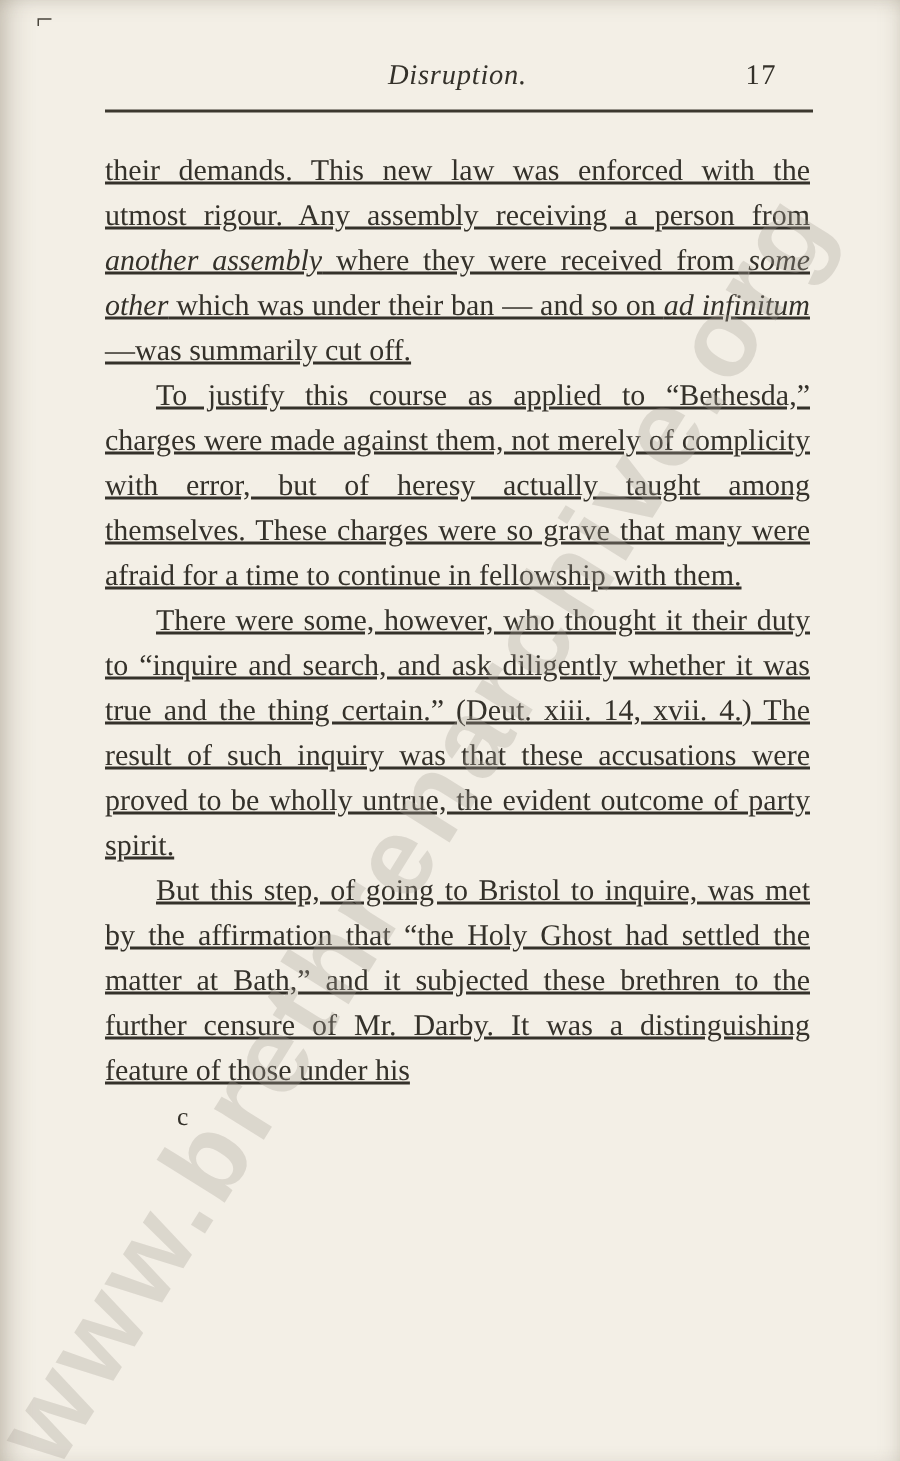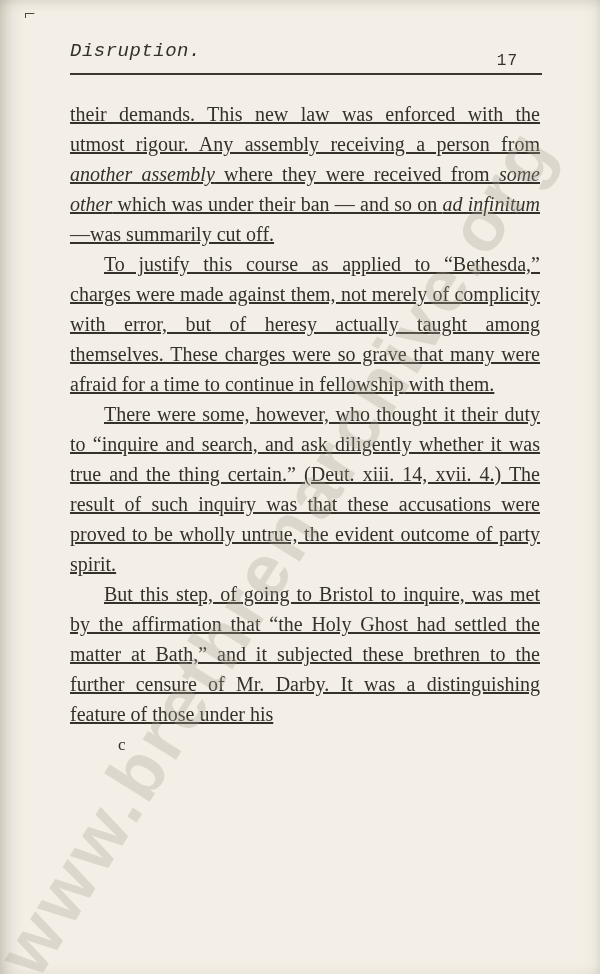--- a/index.html
+++ b/index.html
@@ -26,34 +26,33 @@
     left: 24px;
     font-size: 20px;
     color: #4a463d;
     z-index: 2;
   }
 
   .header {
     position: relative;
     margin: 40px 60px 0 70px;
     height: 26px;
-    text-align: left;
+    text-align: center;
     font-size: 19px;
-    font-family: Liberation Mono, monospace;
   }
   .running-title {
     font-style: italic;
     letter-spacing: 0.5px;
   }
   .page-number {
     position: absolute;
     right: 22px;
-    top: 12px;
+    top: 0;
     font-style: normal;
-    font-size: 16px;
+    font-size: 19px;
     letter-spacing: 1px;
   }
 
   .rule {
     margin: 7px 58px 0 70px;
     border-top: 2px solid #3c382f;
   }
 
   .body-text {
     position: relative;

